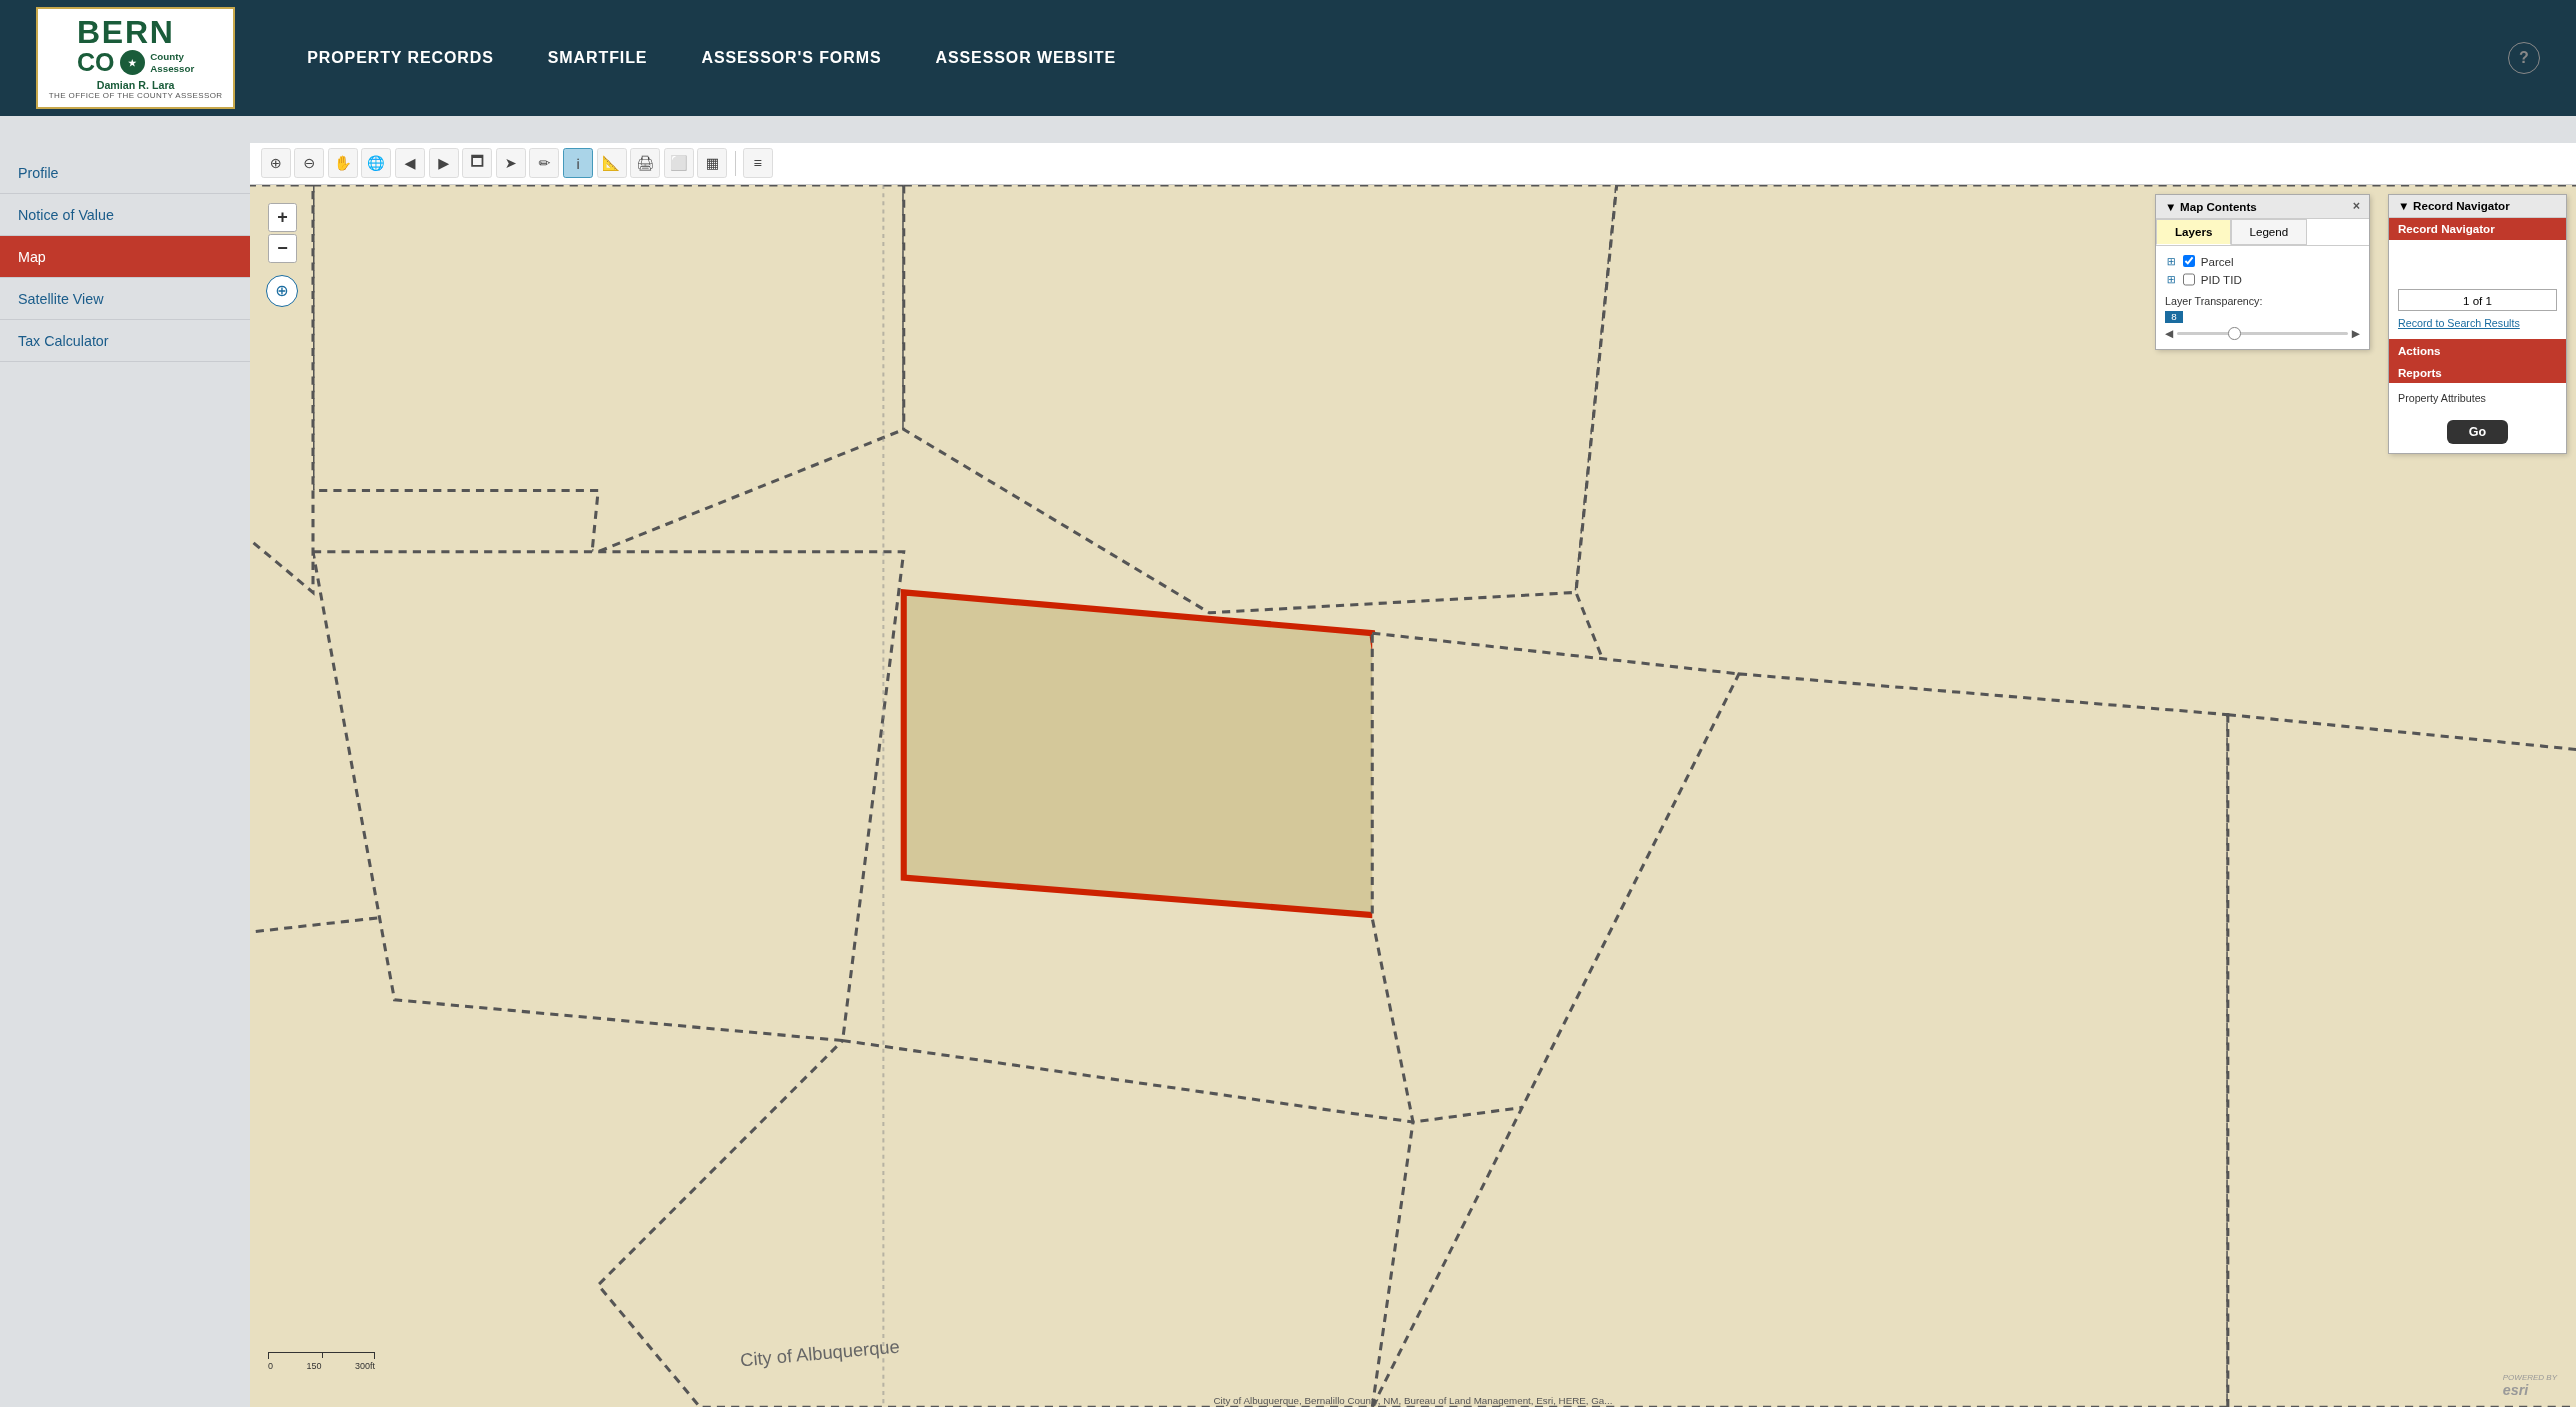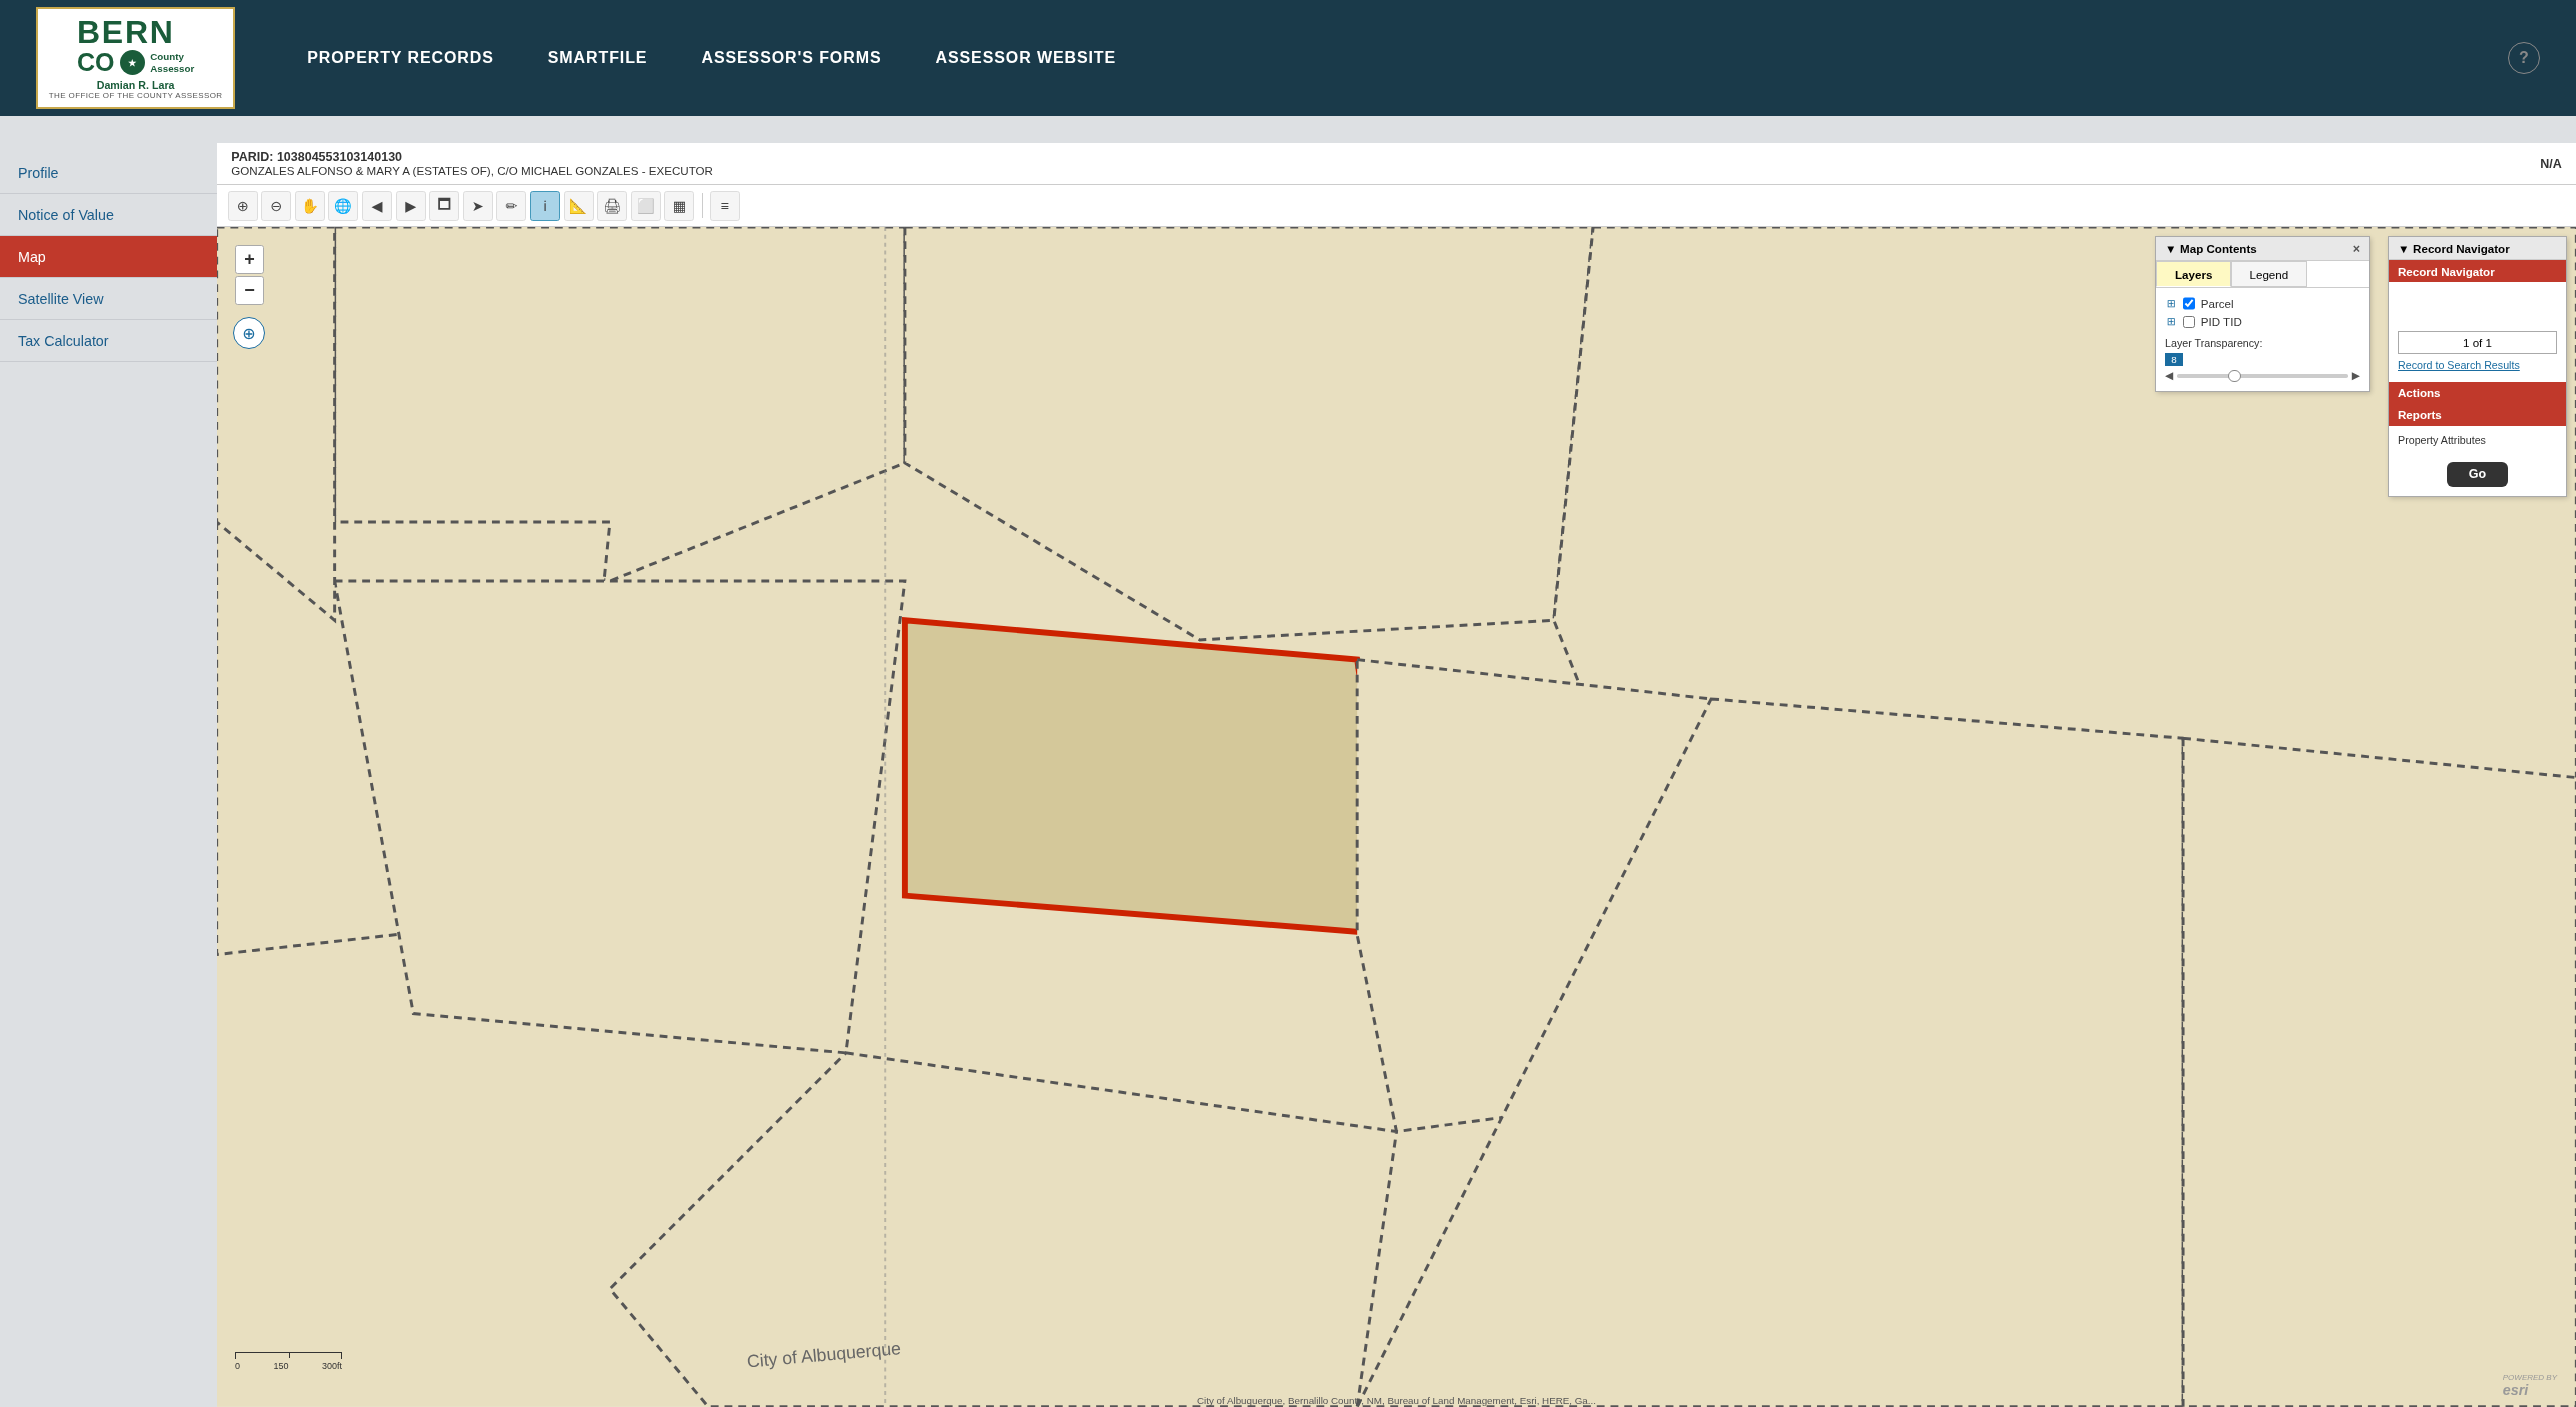--- a/index.html
+++ b/index.html
@@ -111,21 +111,21 @@
     }
 
     
     .main-layout {
       display: flex;
       height: calc(100vh - 143px);
     }
 
     
     .sidebar {
-      width: 217px;
+      width: 250px;
       background: #dde0e3;
       padding: 9px 0;
       flex-shrink: 0;
     }
     .sidebar-item {
       padding: 12.5px 18px;
       font-size: 14.3px;
       cursor: pointer;
       color: #1a5c8a;
       border-bottom: 0.9px solid #c8cbd0;
@@ -525,27 +525,20 @@
     <div class="sidebar-item">
       <span>Satellite View</span>
     </div>
     <div class="sidebar-item">
       <span>Tax Calculator</span>
     </div>
   </div>
 
   <div class="content-area">
 
-    <div class="parid-bar">
-      <div class="parid-info">
-        <div class="parid-id">PARID: 103804553103140130</div>
-        <div class="parid-name">GONZALES ALFONSO &amp; MARY A (ESTATES OF), C/O MICHAEL GONZALES - EXECUTOR</div>
-      </div>
-      <div class="parid-na">N/A</div>
-    </div>
 
     <div class="toolbar">
       <div class="tool-btn" title="Zoom In">⊕</div>
       <div class="tool-btn" title="Zoom Out">⊖</div>
       <div class="tool-btn" title="Pan">✋</div>
       <div class="tool-btn" title="Full Extent">🌐</div>
       <div class="tool-btn" title="Previous Extent">◀</div>
       <div class="tool-btn" title="Next Extent">▶</div>
       <div class="tool-btn" title="Bookmark">🗖</div>
       <div class="tool-btn" title="Select">➤</div>

